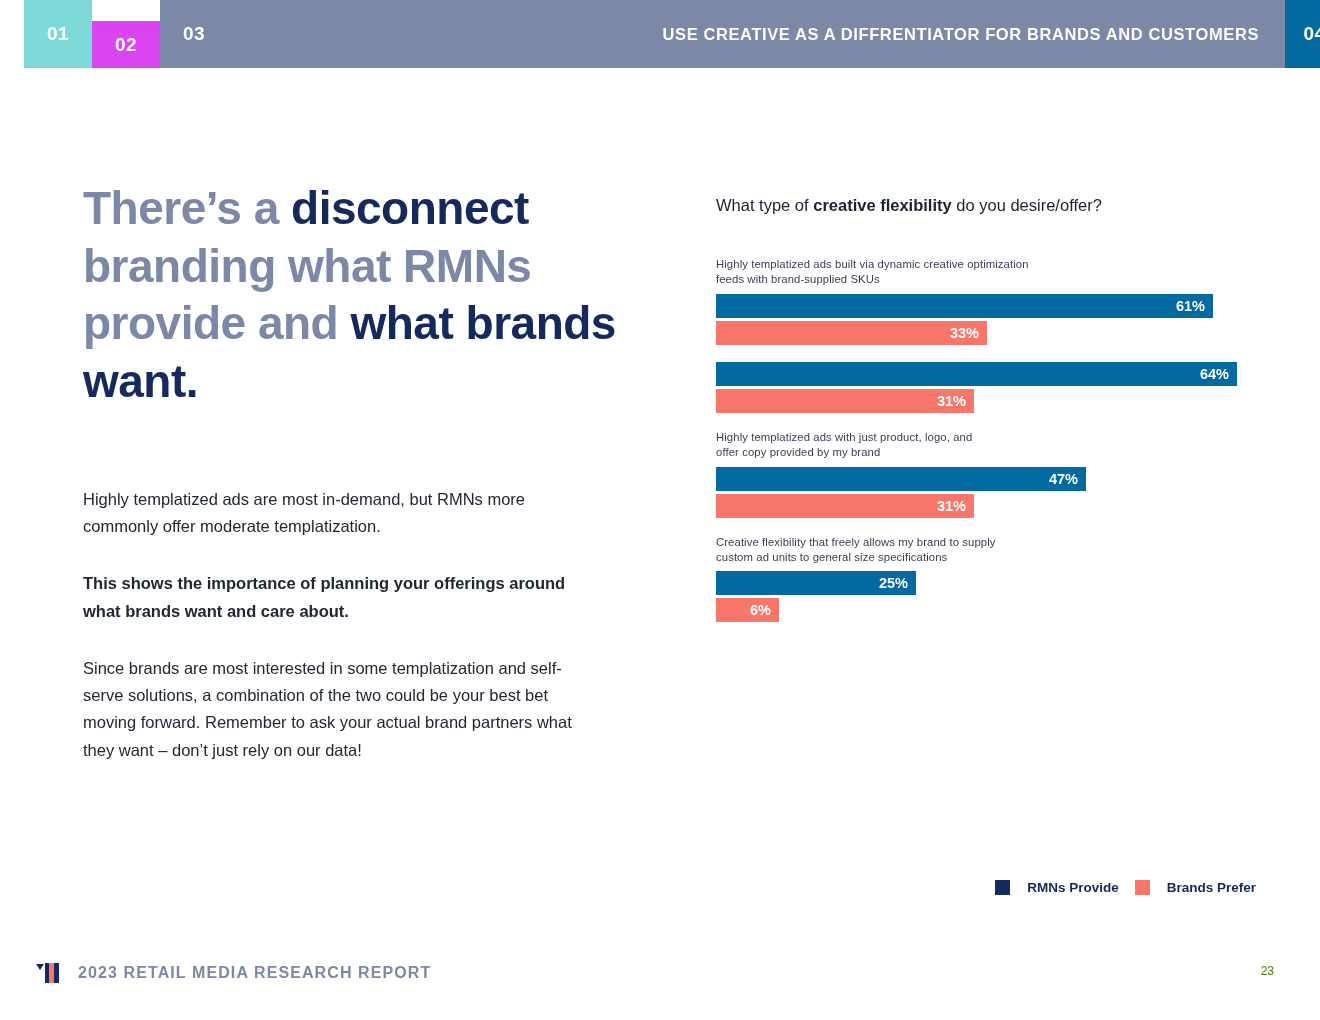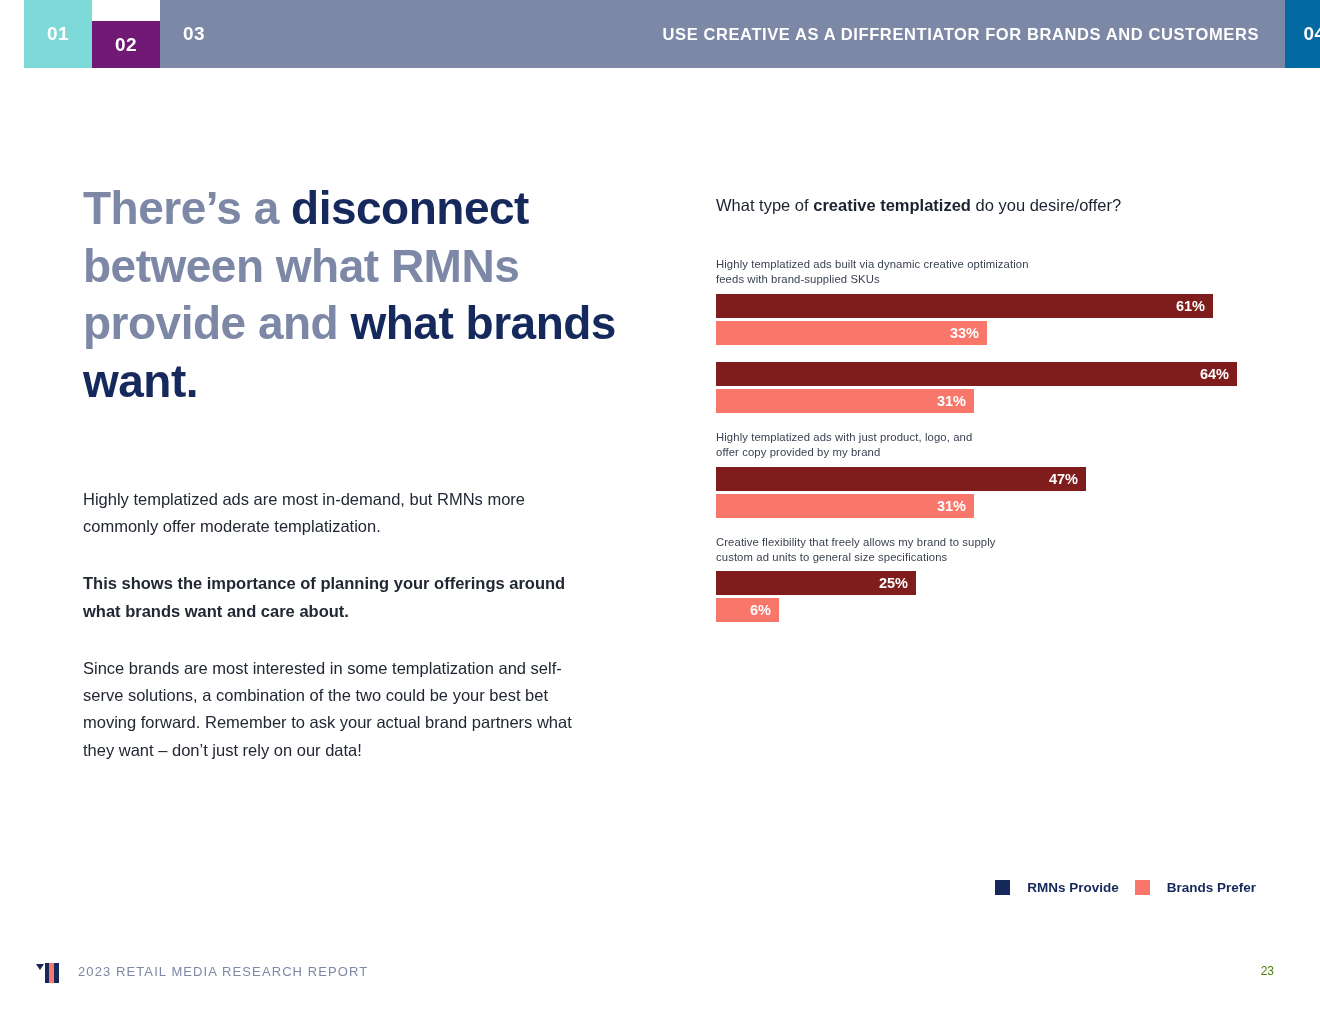--- a/index.html
+++ b/index.html
@@ -27,21 +27,21 @@
   }
   .nav-chip {
     display: flex;
     align-items: center;
     justify-content: center;
     font-size: 19px;
     font-weight: bold;
     letter-spacing: 0.5px;
   }
   .chip-01 { width: 68px;  background: #7ed9d9; color: #ffffff; }
-  .chip-02 { width: 68px;  background: #701a75; color: #ffffff; margin-top: 21px; }
+  .chip-02 { width: 68px;  background: #d946ef; color: #ffffff; margin-top: 21px; }
   .chip-03 { width: 68px;  background: #7d87a6; color: #ffffff; }
   .nav-title-band {
     flex: 1;
     background: #7d87a6;
     display: flex;
     align-items: center;
     justify-content: flex-end;
     padding-right: 26px;
   }
   .nav-title-band span {
@@ -114,21 +114,21 @@
     align-items: center;
     justify-content: flex-end;
     box-sizing: border-box;
     padding-right: 8px;
   }
   .bar span {
     font-size: 14.5px;
     font-weight: bold;
     color: #ffffff;
   }
-  .bar.provide { background: #7f1d1d; }
+  .bar.provide { background: #0369a1; }
   .bar.prefer  { background: #f9776a; }
 
   
   .legend {
     position: absolute;
     left: 716px;
     top: 880px;
     width: 540px;
     display: flex;
     justify-content: flex-end;
@@ -161,22 +161,22 @@
     position: absolute;
     left: 36px;
     top: 14px;
     width: 28px;
     height: 22px;
   }
   .footer-text {
     position: absolute;
     left: 78px;
     top: 16px;
-    font-size: 13px;
-    font-weight: normal;
+    font-size: 16px;
+    font-weight: bold;
     letter-spacing: 1.1px;
     color: #7d87a6;
   }
   .footer-page {
     position: absolute;
     right: 46px;
     top: 16px;
     font-size: 12px;
     color: #4d7c0f;
   }
@@ -196,31 +196,31 @@
   </div>
   <div class="nav-title-band">
     <span>USE CREATIVE AS A DIFFRENTIATOR FOR BRANDS AND CUSTOMERS</span>
   </div>
   <div class="nav-chip chip-04">
     <span>04</span>
   </div>
 </div>
 
 <div class="left-col">
-  <h1 class="headline"><span>There’s a </span><span class="dark">disconnect</span><span> between what RMNs provide and </span><span class="dark">what brands want.</span></h1>
+  <h1 class="headline"><span>There’s a </span><span class="dark">disconnect</span><span> branding what RMNs provide and </span><span class="dark">what brands want.</span></h1>
 
   <div class="body-block">
     <p class="body-para">Highly templatized ads are most in-demand, but RMNs more commonly offer moderate templatization.</p>
     <p class="body-para bold">This shows the importance of planning your offerings around what brands want and care about.</p>
     <p class="body-para">Since brands are most interested in some templatization and self-serve solutions, a combination of the two could be your best bet moving forward. Remember to ask your actual brand partners what they want – don’t just rely on our data!</p>
   </div>
 </div>
 
 <div class="chart-col">
-  <div class="chart-question"><span>What type of </span><b>creative templatized</b><span> do you desire/offer?</span></div>
+  <div class="chart-question"><span>What type of </span><b>creative flexibility</b><span> do you desire/offer?</span></div>
 
   <div class="grp">
     <div class="grp-label">
       <div>Highly templatized ads built via dynamic creative optimization</div>
       <div>feeds with brand-supplied SKUs</div>
     </div>
     <div class="bar-row">
       <div class="bar provide" style="width:497px">
         <span>61%</span>
       </div>

